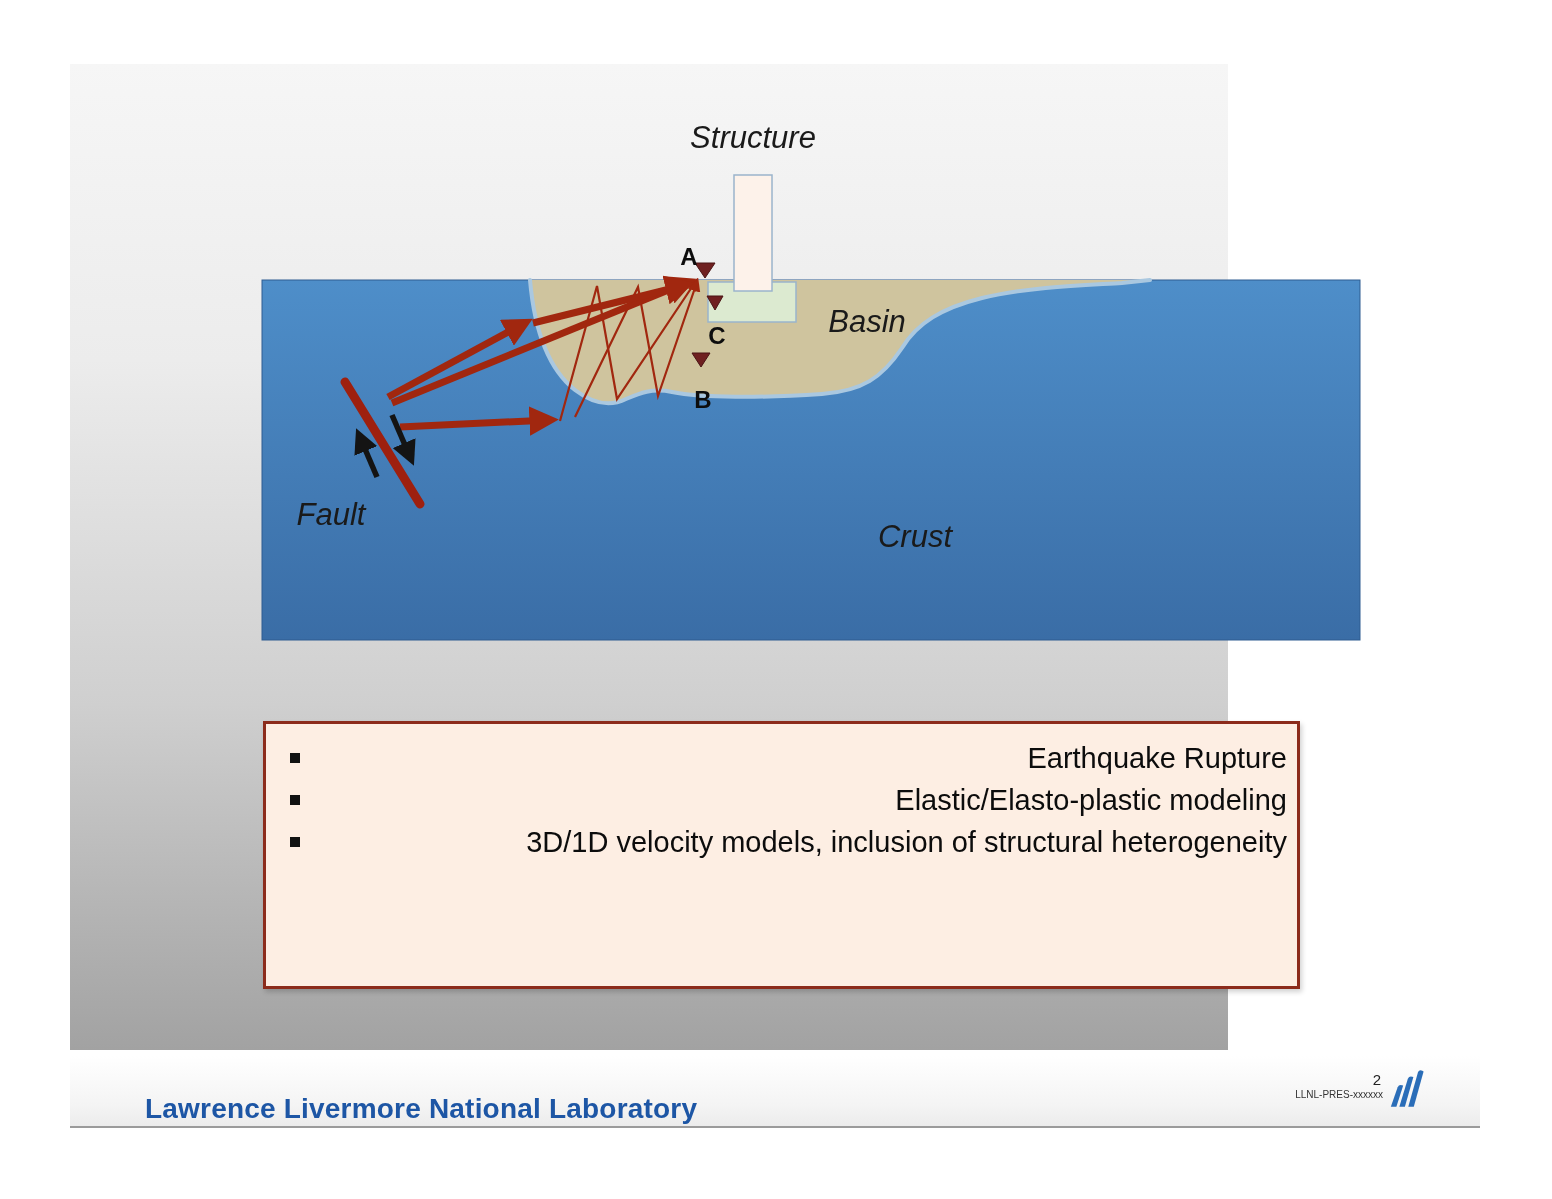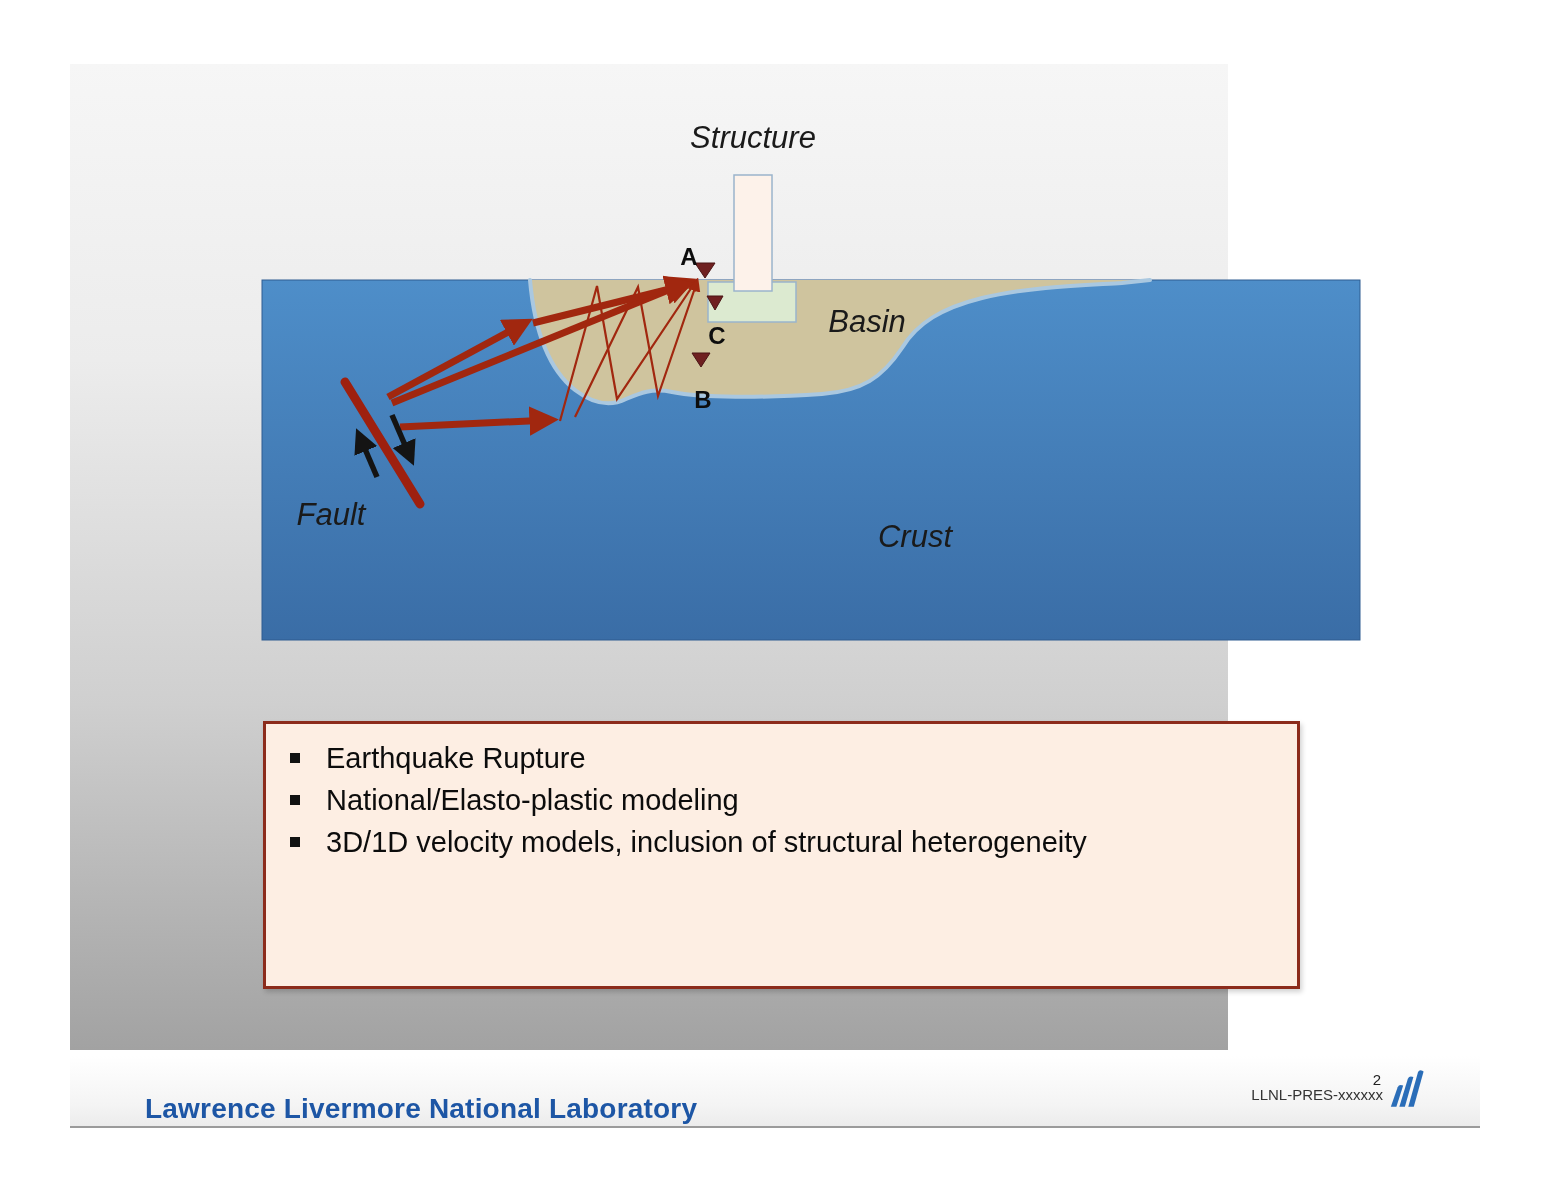--- a/index.html
+++ b/index.html
@@ -14,42 +14,42 @@
 
   .lbl  { font-family:"Liberation Sans",sans-serif; font-style:italic; font-size:31px; fill:#1a1a1a; }
   .stn  { font-family:"Liberation Sans",sans-serif; font-weight:bold; font-size:24px; fill:#0d0d0d; }
 
   .bullet-box {
     position:absolute; left:193px; top:657px; width:1037px; height:268px;
     background:#fdeee3; border:3px solid #8c2b1b;
     padding:13px 10px 0 22px;
     box-shadow:2px 3px 5px rgba(0,0,0,0.18);
   }
-  .bullet-item { display:flex; align-items:center; height:42px; }
+  .bullet-item { display:flex; align-items:center; height:42px;justify-content:space-between; }
   .bullet-marker {
     width:10px; height:10px; background:#111; flex:0 0 10px; margin:0 26px 0 2px;
   }
   .bullet-text { font-size:29px; color:#0c0c0c; white-space:nowrap; }
 
   .footer {
     position:absolute; left:70px; top:1056px; width:1410px; height:72px;
     background:linear-gradient(180deg,#ffffff 0%,#f4f4f4 70%,#ececec 100%);
     border-bottom:2px solid #9b9b9b;
   }
   .footer-org {
     position:absolute; left:75px; top:37px;
     font-size:28px; font-weight:bold; color:#1d56a5; letter-spacing:0.2px;
   }
   .footer-right {
     position:absolute; right:56px; top:14px;
     display:flex; align-items:flex-start; gap:7px;
   }
   .footer-meta { display:flex; flex-direction:column; align-items:flex-end; padding-top:2px; }
   .page-number { font-size:15px; color:#222; line-height:16px; margin-right:2px; }
-  .doc-id { font-size:15px; color:#333; line-height:14px;margin-left:39px; }
+  .doc-id { font-size:10px; color:#333; line-height:14px;margin-left:39px; }
   .llnl-logo { width:34px; height:38px; }
 </style>
 </head>
 <body>
 
 <div class="slide">
 
   <svg class="diagram" viewBox="0 0 1410 986">
     <defs>
       <linearGradient id="crustGrad" x1="0" y1="0" x2="0" y2="1">
@@ -100,21 +100,21 @@
     <text class="stn" x="633" y="344" text-anchor="middle">B</text>
   </svg>
 
   <div class="bullet-box">
     <div class="bullet-item">
       <span class="bullet-marker"></span>
       <span class="bullet-text">Earthquake Rupture</span>
     </div>
     <div class="bullet-item">
       <span class="bullet-marker"></span>
-      <span class="bullet-text">National/Elasto-plastic modeling</span>
+      <span class="bullet-text">Elastic/Elasto-plastic modeling</span>
     </div>
     <div class="bullet-item">
       <span class="bullet-marker"></span>
       <span class="bullet-text">3D/1D velocity models, inclusion of structural heterogeneity</span>
     </div>
   </div>
 
 </div>
 
 <div class="footer">

